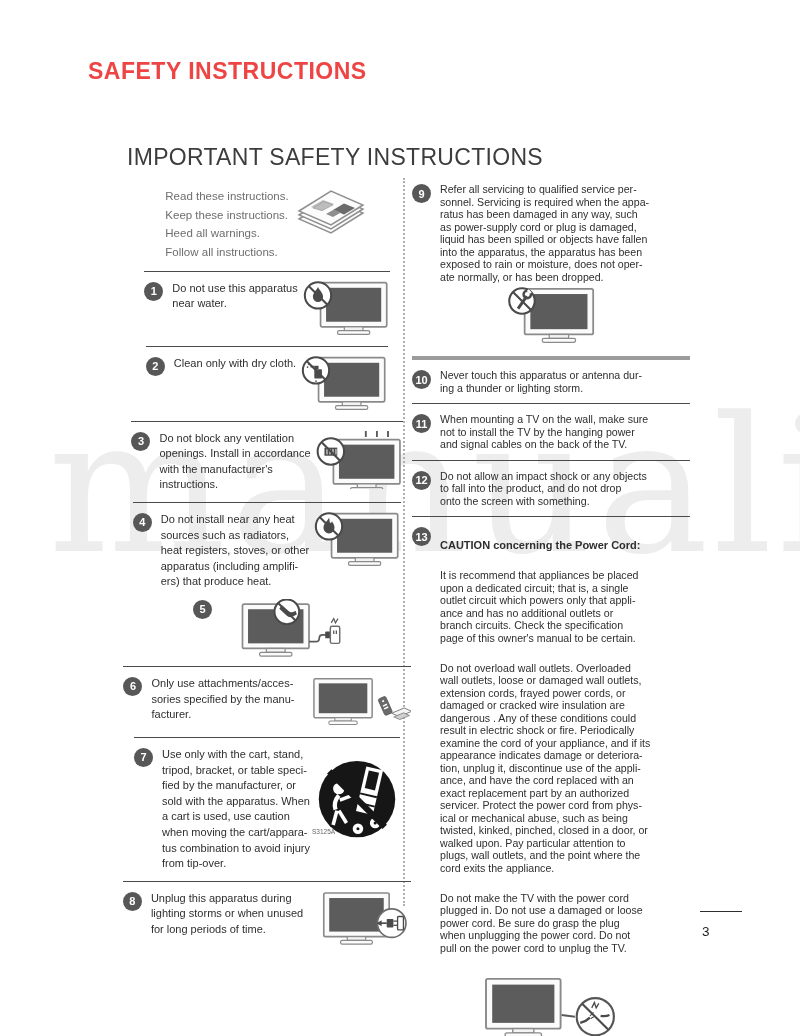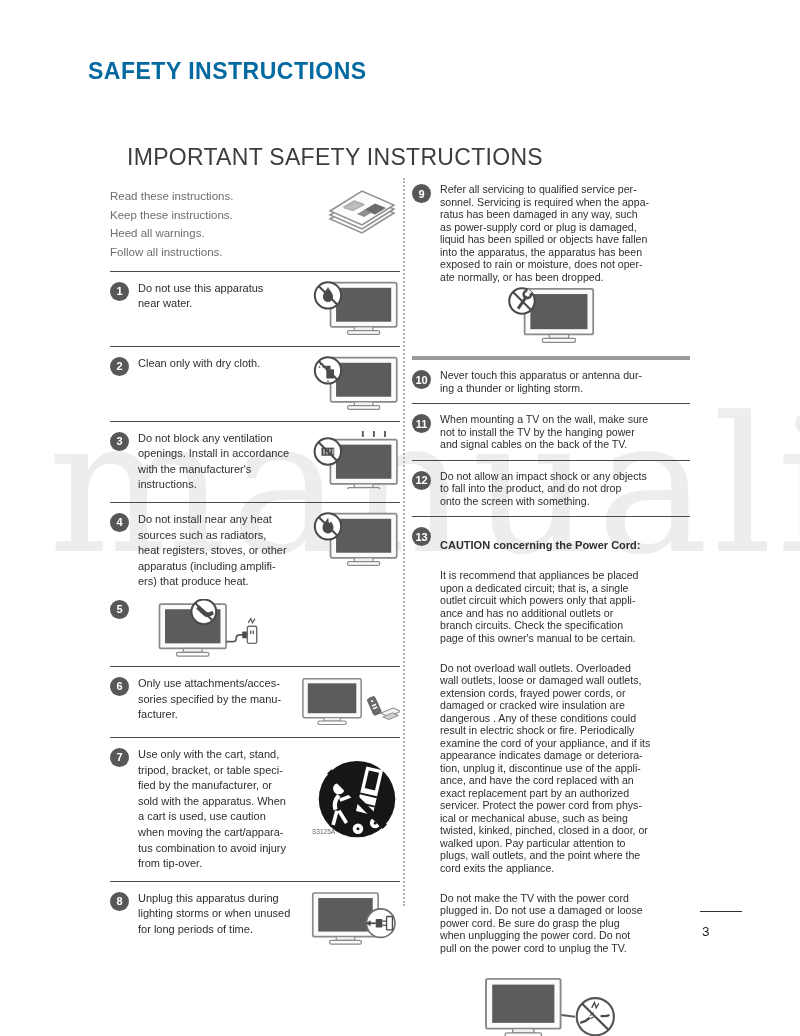--- a/index.html
+++ b/index.html
@@ -2,27 +2,27 @@
 <html><head>
 <meta charset="utf-8">
 <style>
   html,body{margin:0;padding:0;background:#fff;}
   .page{position:relative;width:800px;height:1036px;background:#ffffff;overflow:hidden;
         font-family:"Liberation Sans", sans-serif;color:#2e2e2e;}
   .watermark{position:absolute;left:48px;top:392px;z-index:0;
         font-family:"DejaVu Serif", serif;font-size:188px;line-height:1;
         color:#ededed;letter-spacing:4px;user-select:none;}
   .title{position:absolute;left:88px;top:58px;margin:0;font-size:23px;font-weight:bold;
-        color:#0369a1;letter-spacing:.5px;z-index:1;}
+        color:#ef4444;letter-spacing:.5px;z-index:1;}
   .subtitle{position:absolute;left:115px;top:132px;margin:12px;font-size:23px;font-weight:normal;
         color:#3c3c3c;letter-spacing:.3px;z-index:1;}
   .vsep{position:absolute;left:403px;top:178px;height:728px;width:0;
         border-left:2px dotted #b0b0b0;z-index:1;}
   .col{position:absolute;top:174px;z-index:1;display:flex;flex-direction:column;}
-  .col-left{left:110px;width:290px;}
+  .col-left{left:122px;width:290px;align-items:center;}
   .col-right{left:412px;width:278px;}
   .item{display:flex;align-items:flex-start;padding:9px 0;border-top:1.4px solid #4a4a4a;}
   .item.first{border-top:none;}
   .item.no-top{border-top:none;padding-top:0;}
   .item.thick-top{border-top:4px solid #9c9c9c;}
   .block{display:block;}
   .num{flex:none;width:19px;height:19px;border-radius:50%;background:#575757;color:#fff;
        font-size:11px;font-weight:bold;display:flex;align-items:center;justify-content:center;
        margin-right:9px;margin-top:1px;}
   .txt{flex:1;font-size:11px;line-height:1.42;white-space:pre-line;color:#2e2e2e;}

